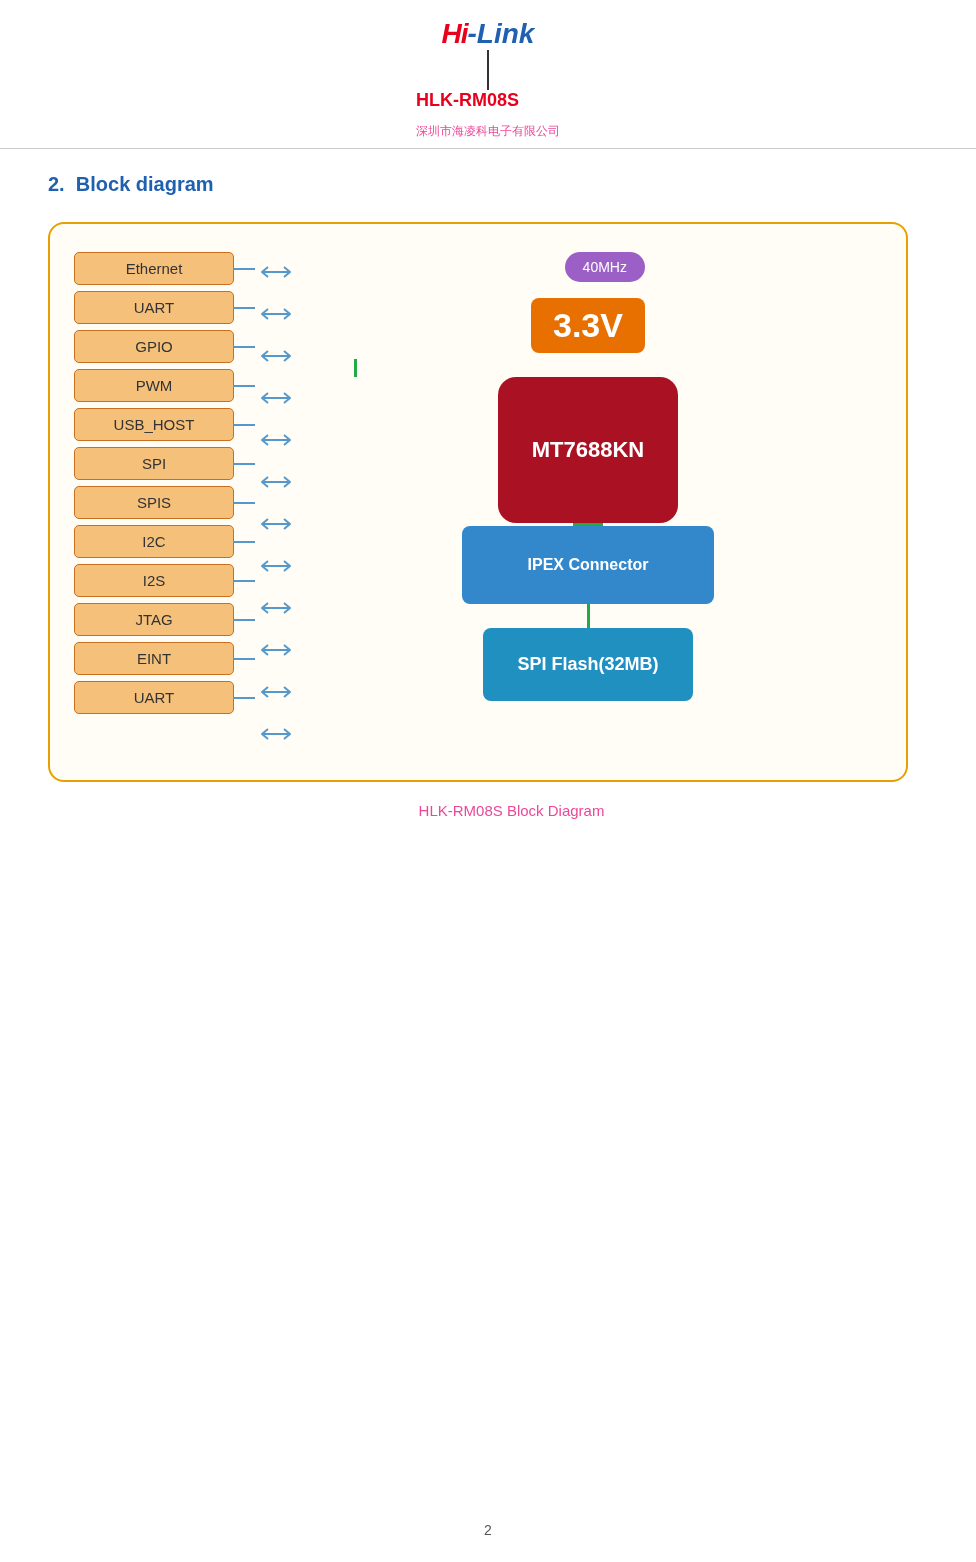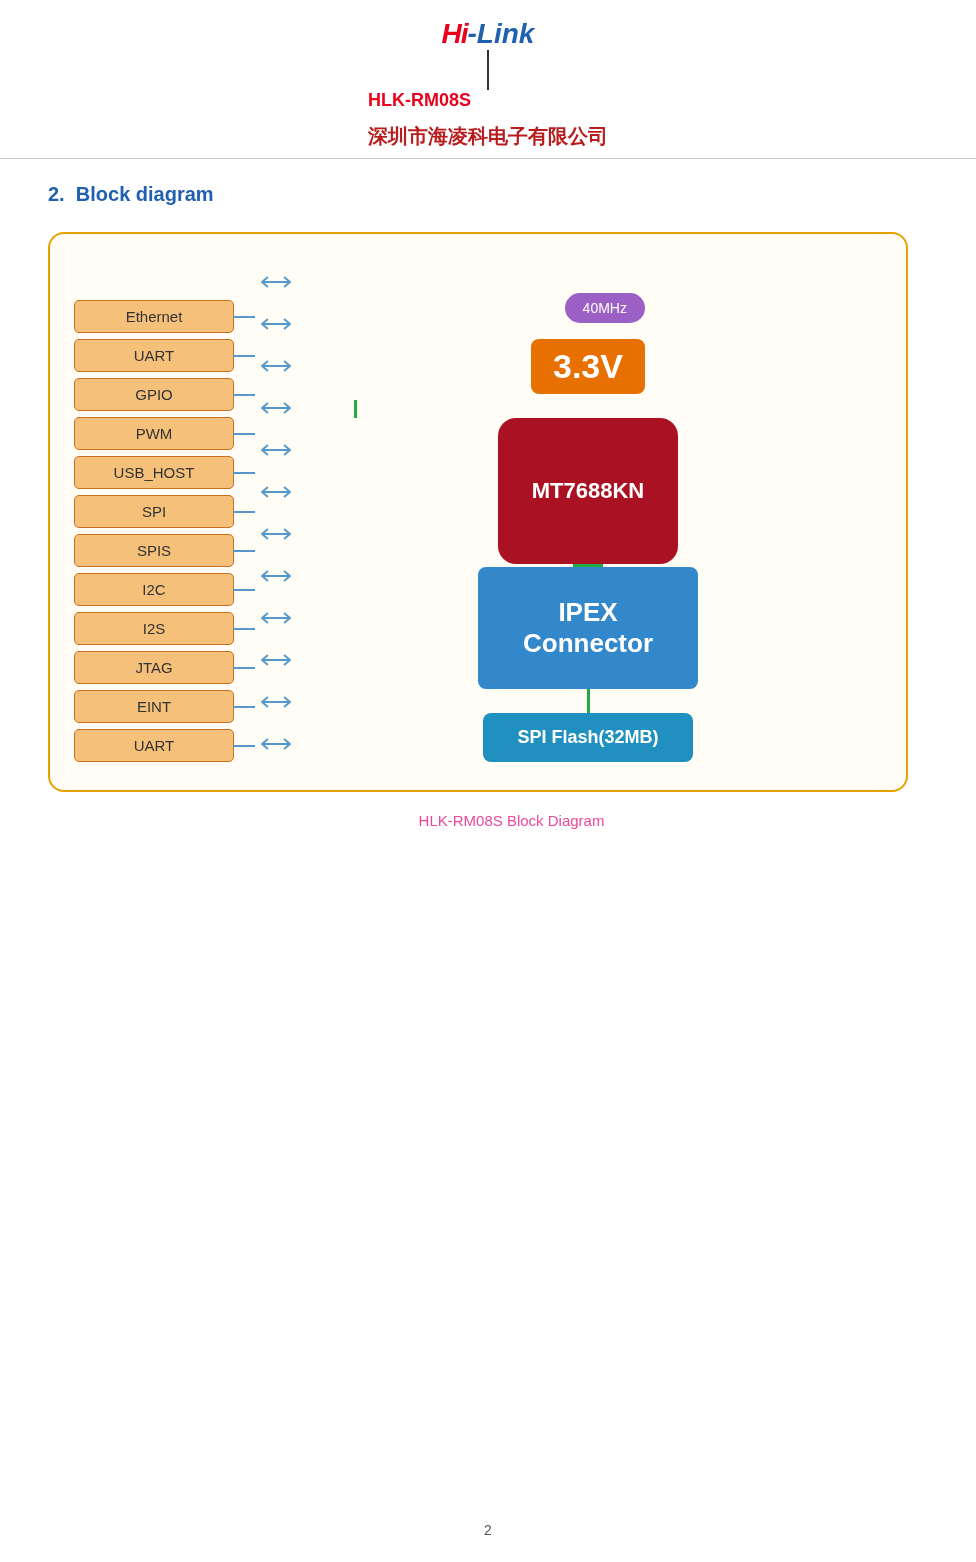--- a/index.html
+++ b/index.html
@@ -47,23 +47,23 @@
       display: flex;
       flex-direction: column;
       gap: 12px;
     }
     .header-model {
       font-size: 18px;
       font-weight: bold;
       color: #e8001c;
     }
     .header-company {
-      font-size: 20px;
-      color: #b91c1c;
-      font-weight: bold;
+      font-size: 12px;
+      color: #ec4899;
+      font-weight: normal;
     }
 
     
     .section-title {
       font-size: 20px;
       font-weight: bold;
       color: #2060b0;
       padding: 24px 48px 16px 48px;
     }
 
@@ -76,21 +76,21 @@
       border-radius: 16px;
       background: #fffdf5;
       padding: 28px 24px 28px 24px;
       position: relative;
       width: 860px;
     }
 
     .diagram-inner {
       display: flex;
       flex-direction: row;
-      align-items: flex-end;
+      align-items: flex-start;
       gap: 0;
       position: relative;
     }
 
     
     .interfaces-col {
       display: flex;
       flex-direction: column;
       gap: 6px;
       width: 160px;
@@ -235,32 +235,32 @@
       margin: 0 auto;
     }
 
     .flash-box {
       background: #2090c0;
       border-radius: 8px;
       color: #fff;
       font-size: 18px;
       font-weight: bold;
       text-align: center;
-      padding: 14px 22px;
+      padding: 26px 22px;
       width: 210px;
     }
     .ipex-box {
       background: #3388cc;
       border-radius: 8px;
       color: #fff;
-      font-size: 26px;
+      font-size: 16px;
       font-weight: bold;
       text-align: center;
       padding: 30px 28px;
-      width: 220px;
+      width: 252px;
     }
 
     
     .hline-right {
       height: 3px;
       width: 30px;
       background: #22aa44;
       align-self: center;
       margin-top: 0;
     }

